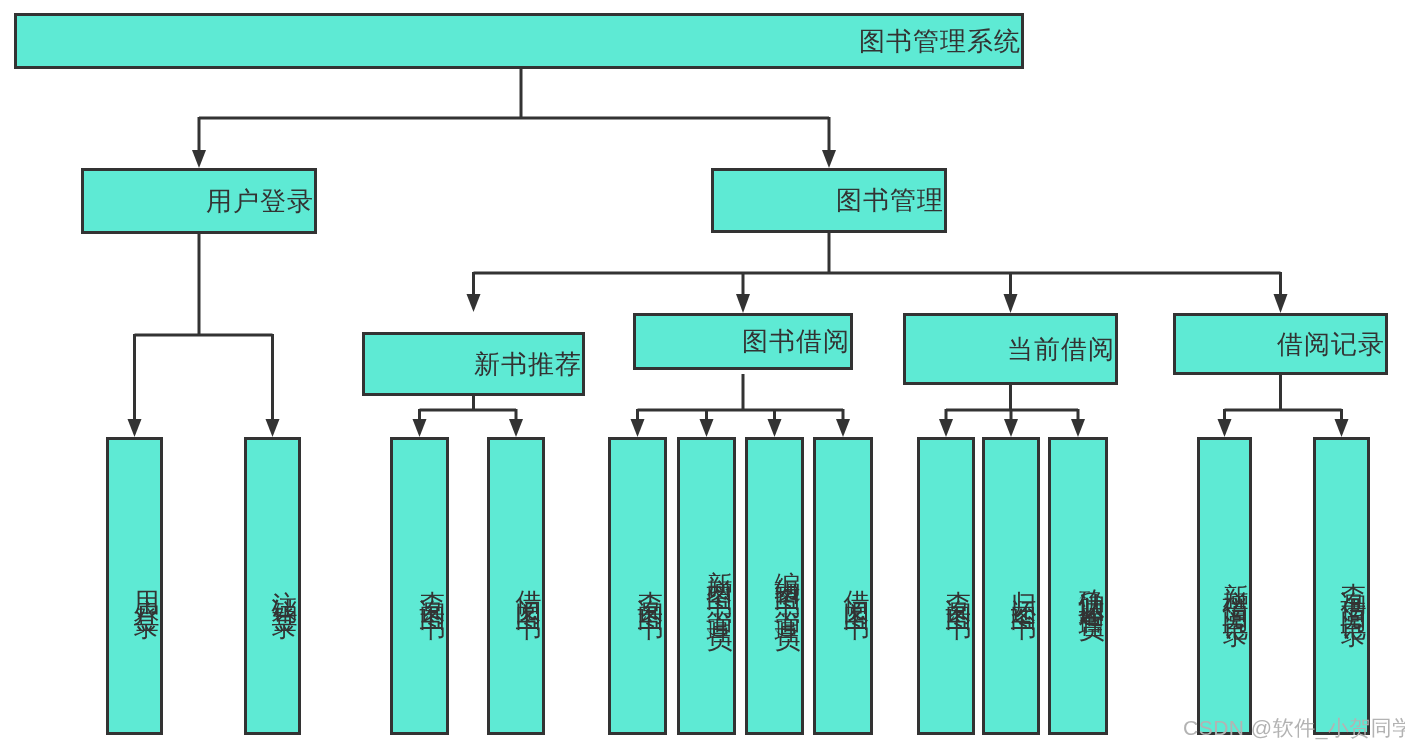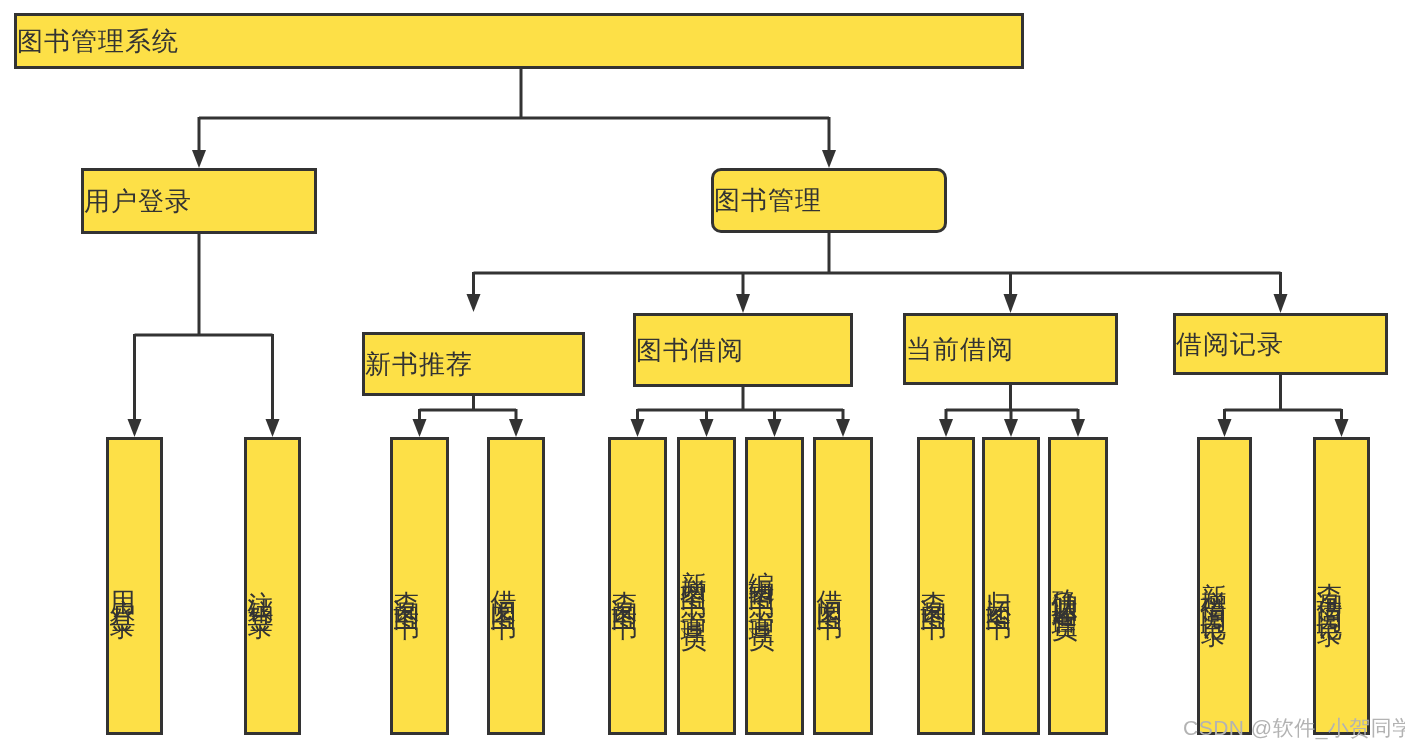--- a/index.html
+++ b/index.html
@@ -13,30 +13,29 @@
   }
   svg.connectors {
     position: absolute;
     left: 0; top: 0;
     width: 1405px; height: 747px;
     z-index: 1;
   }
   .node {
     position: absolute;
     box-sizing: border-box;
-    background: #fde047;
+    background: #5eead4;
     border: 3px solid #333333;
     display: flex;
     align-items: center;
-    justify-content: flex-start;
+    justify-content: flex-end;
     color: #333333;
     font-size: 26px;
     letter-spacing: 1px;
     z-index: 2;
-    font-family: Liberation Serif, serif;
   }
   .leaf span {
     writing-mode: vertical-lr;
     text-orientation: mixed;
     line-height: 1;
     letter-spacing: 8px;
     white-space: nowrap;
   }
   .leaf span.tight { letter-spacing: 4px; }
   .watermark {
@@ -144,28 +143,28 @@
     </g>
   </svg>
 
   <div class="node" style="left:14px; top:13px; width:1010px; height:56px;">
     <span>图书管理系统</span>
   </div>
 
   <div class="node" style="left:81px; top:168px; width:236px; height:66px;">
     <span>用户登录</span>
   </div>
-  <div class="node" style="left:711px; top:168px; width:236px; height:65px;border-radius:10px;">
+  <div class="node" style="left:711px; top:168px; width:236px; height:65px;">
     <span>图书管理</span>
   </div>
 
   <div class="node" style="left:362px; top:332px; width:223px; height:64px;">
     <span>新书推荐</span>
   </div>
-  <div class="node" style="left:633px; top:313px; width:220px; height:74px;">
+  <div class="node" style="left:633px; top:313px; width:220px; height:57px;">
     <span>图书借阅</span>
   </div>
   <div class="node" style="left:903px; top:313px; width:215px; height:72px;">
     <span>当前借阅</span>
   </div>
   <div class="node" style="left:1173px; top:313px; width:215px; height:62px;">
     <span>借阅记录</span>
   </div>
 
   <div class="node leaf" style="left:106px; top:437px; width:57px; height:298px;">

